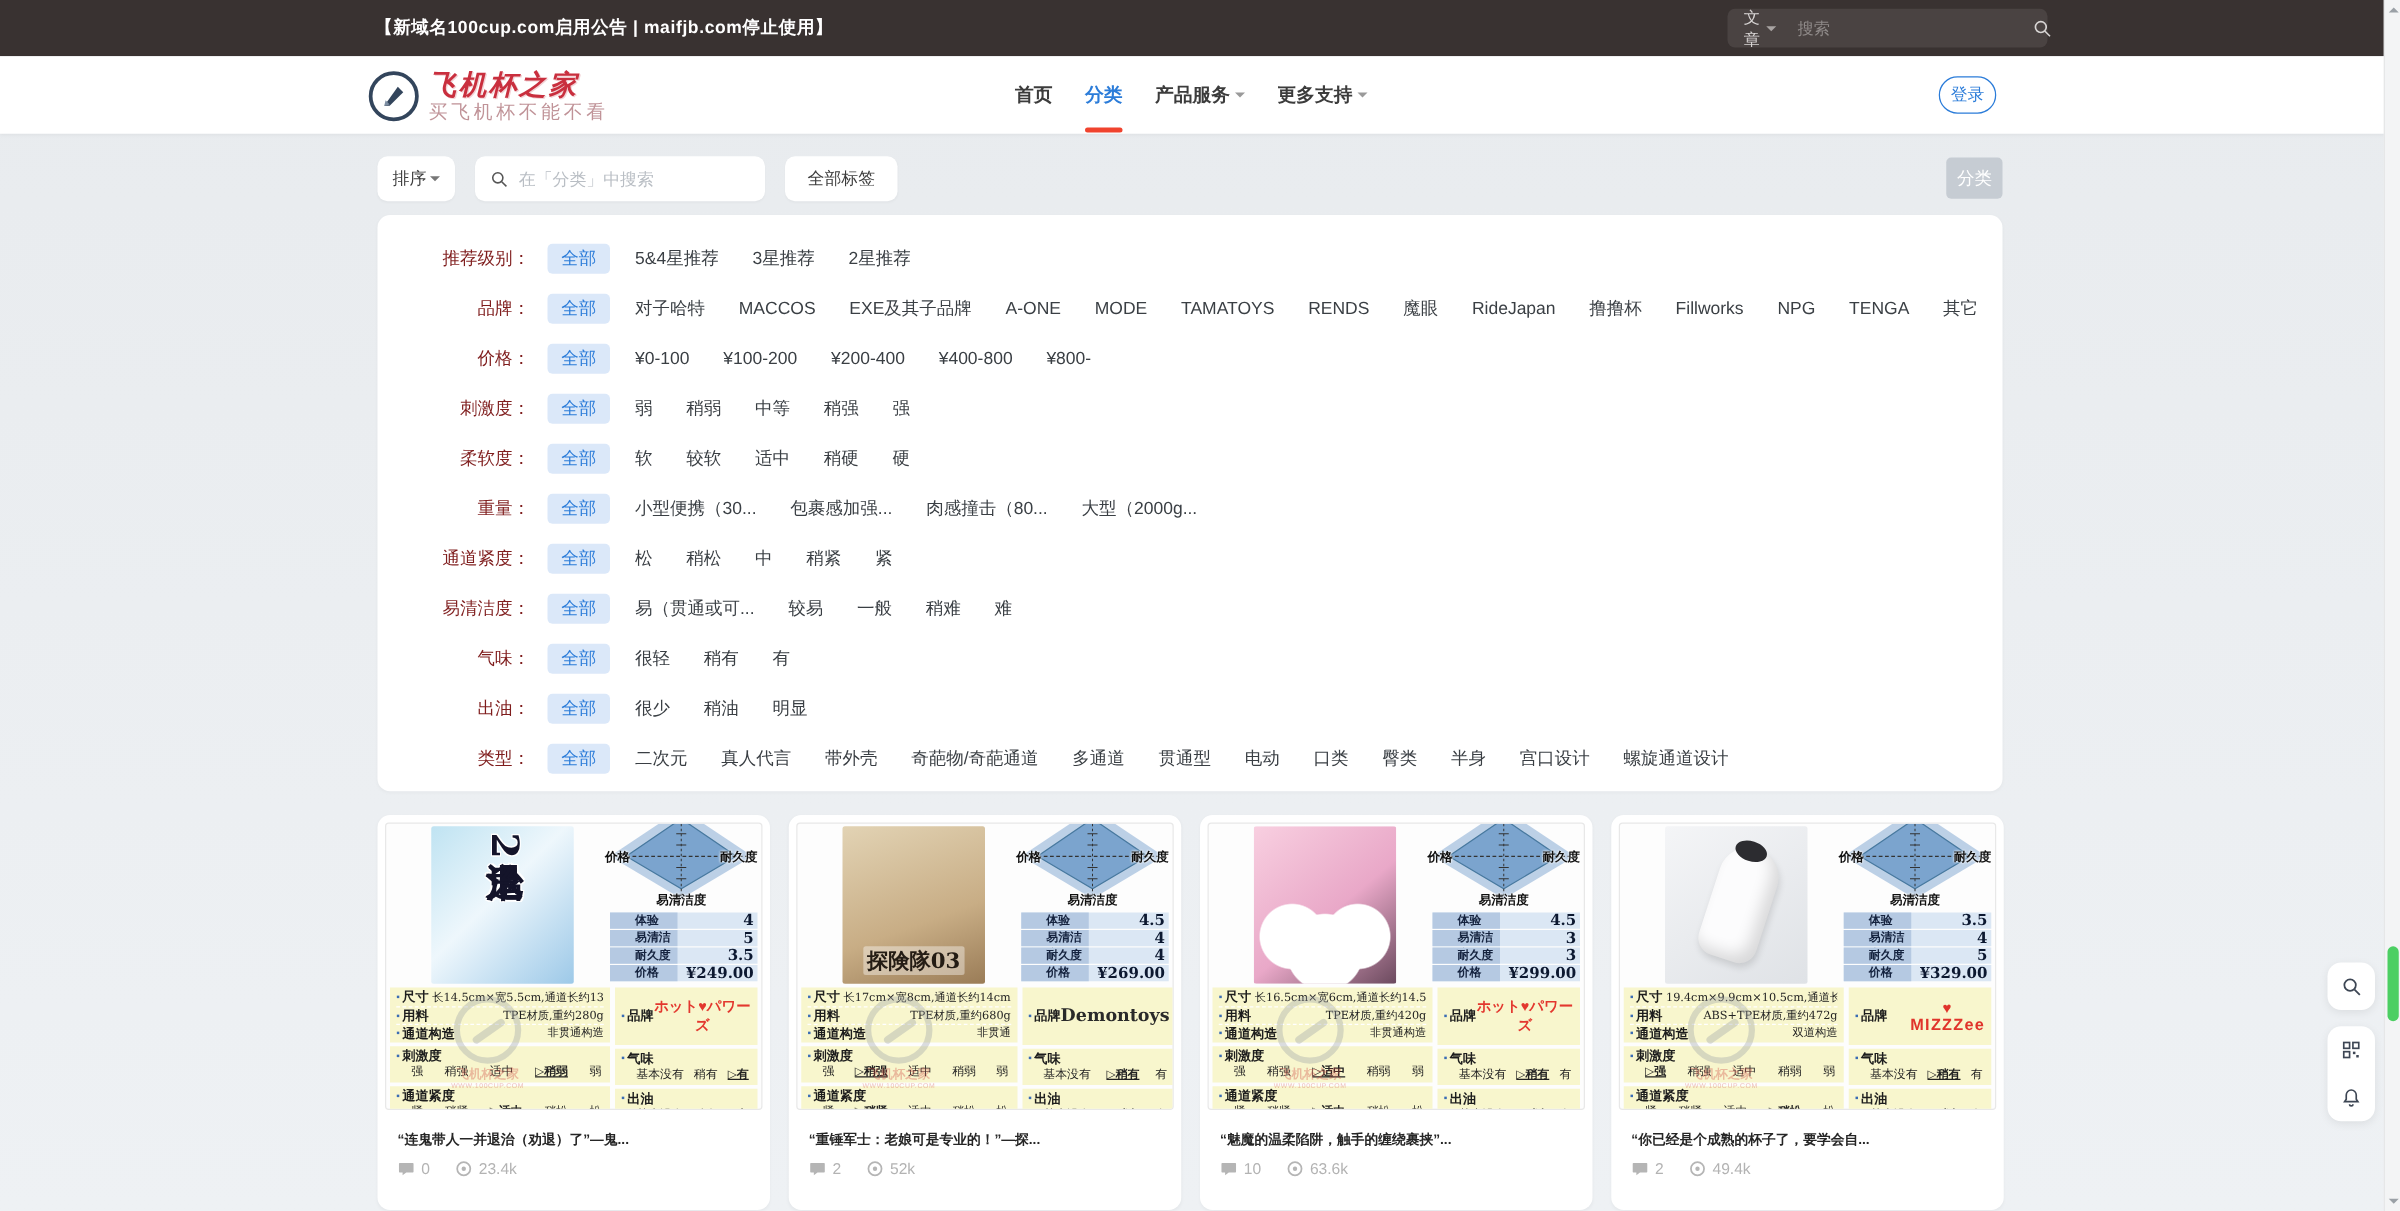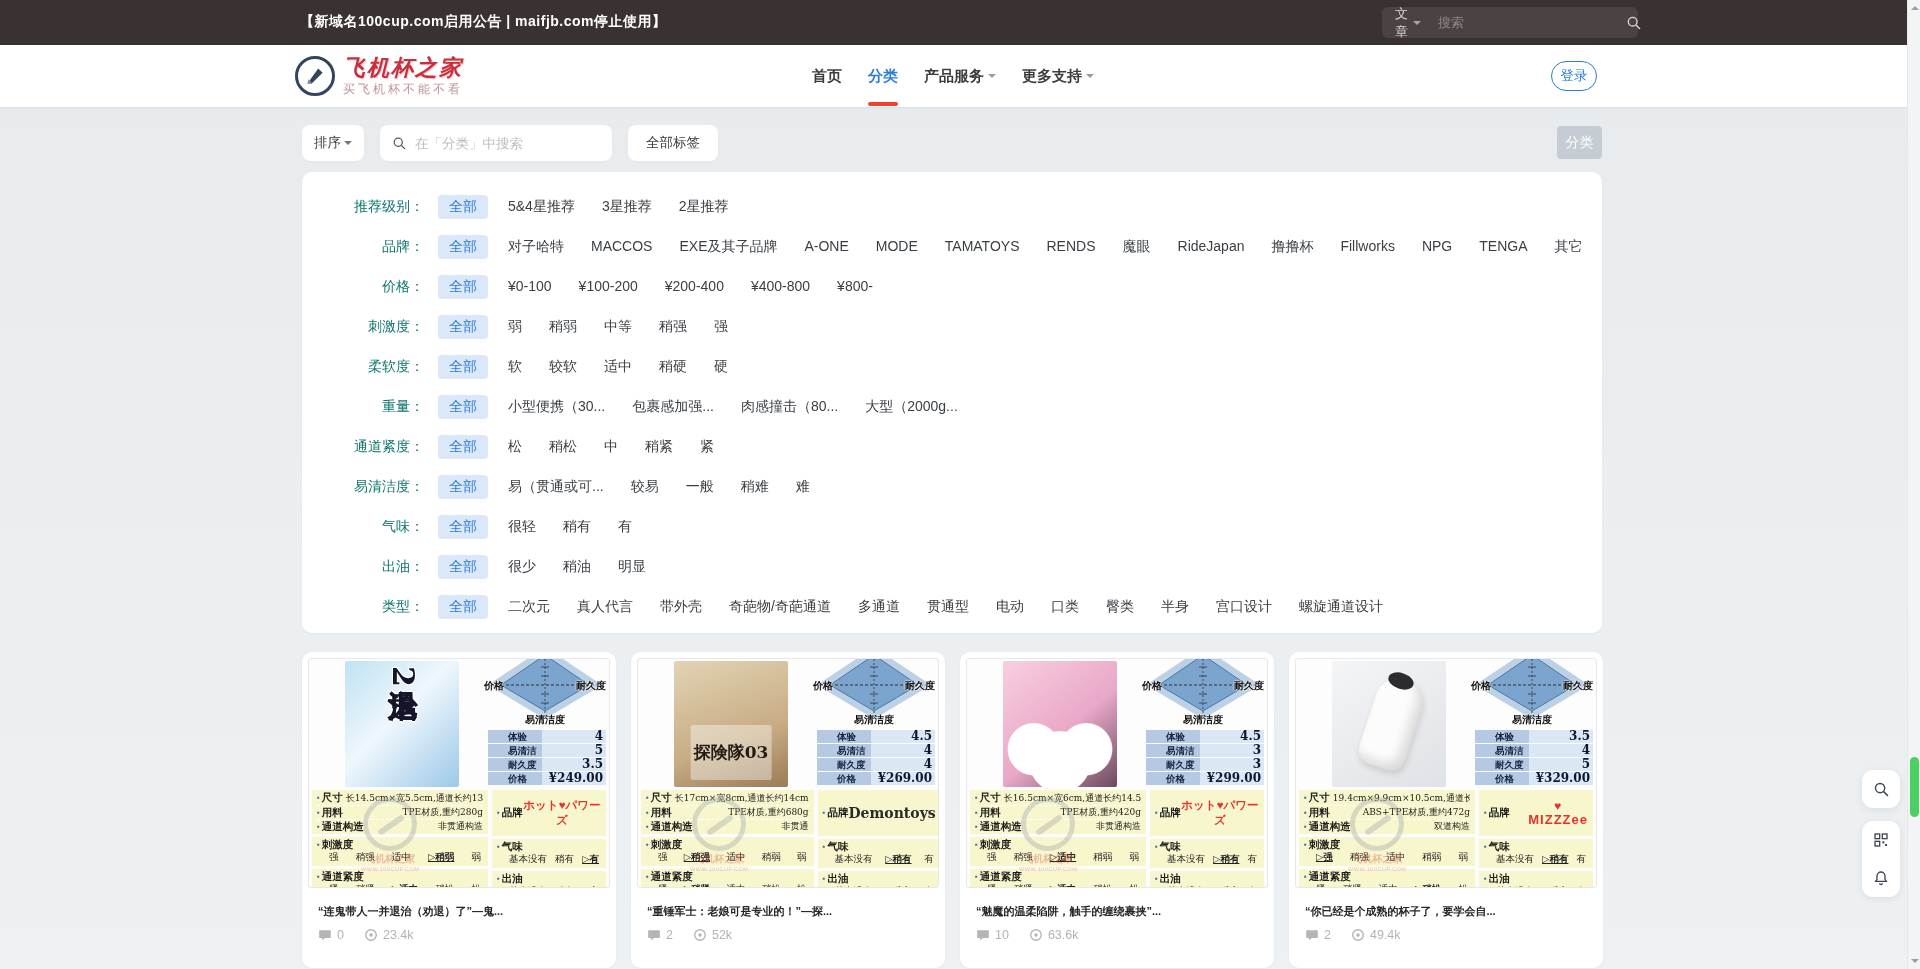--- a/index.html
+++ b/index.html
@@ -35,21 +35,21 @@
   .logo { position: absolute; left: 295px; top: 11px; display: flex; align-items: center; gap: 8px; }
   .logo-badge {
     width: 40px; height: 40px; border-radius: 50%; border: 3px solid #33455c;
     background: #fff; display: flex; align-items: center; justify-content: center;
   }
   .logo-text-wrap { display: flex; flex-direction: column; line-height: 1.1; }
   .logo-title {
     font-size: 22px; font-weight: 900; color: #c92f3e; letter-spacing: 2px;
     font-style: italic; text-shadow: 1px 1px 0 #f2d3d6;
   }
-  .logo-tagline { font-size: 12px; color: #c09398; letter-spacing: 3px; margin-top: 2px; }
+  .logo-tagline { font-size: 15px; color: #c09398; letter-spacing: 3px; margin-top: 2px; }
   .nav { position: absolute; left: 812px; top: 0; height: 62px; display: flex; align-items: center; gap: 26px; }
   .nav-item { font-size: 15px; color: #3c3c3c; cursor: pointer; position: relative; display: flex; align-items: center; gap: 4px; font-weight: bold; }
   .nav-item .caret { border-top-color: #9a9a9a; }
   .nav-item.active { color: #2b7cd9; }
   .nav-item.active::after {
     content: ""; position: absolute; left: 50%; transform: translateX(-50%);
     bottom: -20px; width: 30px; height: 4px; background: #f0432e; border-radius: 2px;
   }
   .login-btn {
     position: absolute; right: 323px; top: 16px; width: 46px; height: 30px;
@@ -79,21 +79,21 @@
     background: #c6ccd3; color: #fff; font-size: 14px; border-radius: 4px;
     display: flex; align-items: center; justify-content: center;
   }
   
   .filter-card {
     position: absolute; top: 172px; left: 302px; width: 1300px; height: 461px;
     background: #fff; border-radius: 10px; padding: 19px 30px 0 30px;
     box-shadow: 0 1px 3px rgba(0,0,0,.03);
   }
   .filter-row { display: flex; align-items: center; height: 31px; margin-bottom: 9px; }
-  .filter-label { width: 92px; text-align: right; color: #0f766e; font-size: 14px; flex-shrink: 0; }
+  .filter-label { width: 92px; text-align: right; color: #7f1d1d; font-size: 14px; flex-shrink: 0; }
   .filter-label::after { content: "："; }
   .filter-opts { flex: 1; padding-left: 14px; white-space: nowrap; }
   .chip { display: inline-block; font-size: 14px; color: #3a3f44; margin-right: 27px; cursor: pointer; }
   .chip.sel { background: #dbe8f9; color: #2b7cd9; padding: 3px 11px; border-radius: 4px; margin-right: 20px; }
   
   .products { position: absolute; top: 652px; left: 302px; display: flex; gap: 15px; }
   .card {
     width: 314px; height: 316px; background: #fff; border-radius: 10px; overflow: hidden;
     box-shadow: 0 1px 3px rgba(0,0,0,.04); cursor: pointer;
   }
@@ -123,21 +123,21 @@
   }
   .cover-text { position: absolute; }
   .cover-1 .cover-text {
     writing-mode: vertical-rl; font-family: "DejaVu Serif", serif; font-size: 30px; font-weight: 900;
     color: #14142a; top: 5px; left: 50%; transform: translateX(-50%);
     text-shadow: 1px 1px 0 #fff, -1px -1px 0 #fff, 1px -1px 0 #fff, -1px 1px 0 #fff;
   }
   .cover-2 .cover-text {
     bottom: 7px; left: 50%; transform: translateX(-50%); white-space: nowrap;
     font-family: "DejaVu Serif", serif; font-weight: 900; font-size: 17px; color: #241c14;
-    background: rgba(255,255,255,.4); padding: 16px 3px; border-radius: 2px;
+    background: rgba(255,255,255,.4); padding: 0 3px; border-radius: 2px;
   }
   
   .radar { position: absolute; right: 3px; top: 0; width: 122px; height: 66px; }
   .radar .rl { position: absolute; font-size: 10px; font-weight: 700; font-family: "DejaVu Serif", serif; color: #101010; text-shadow: 0 0 2px #fff, 0 0 2px #fff; }
   .r-left  { left: 0; top: 20px; }
   .r-right { right: 0; top: 20px; }
   .r-bottom{ left: 50%; transform: translateX(-50%); bottom: -2px; }
   
   .stats { position: absolute; right: 3px; top: 71px; width: 118px; }
   .st-row { display: flex; height: 13px; margin-bottom: 1px; background: #dbe7f4; align-items: center; }

